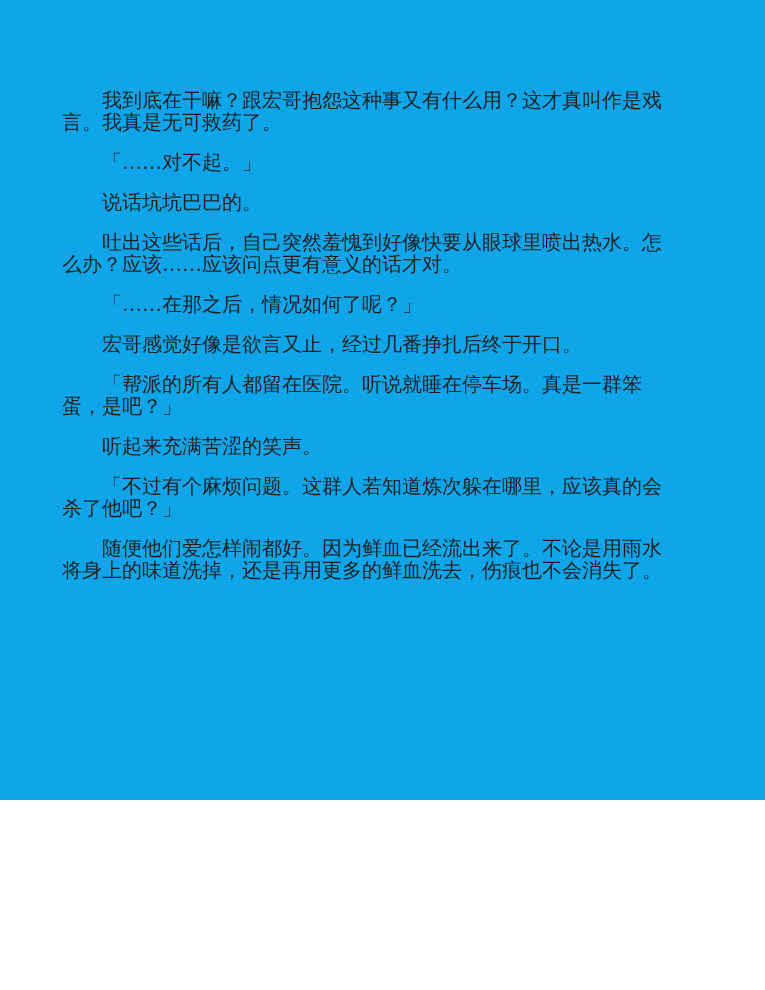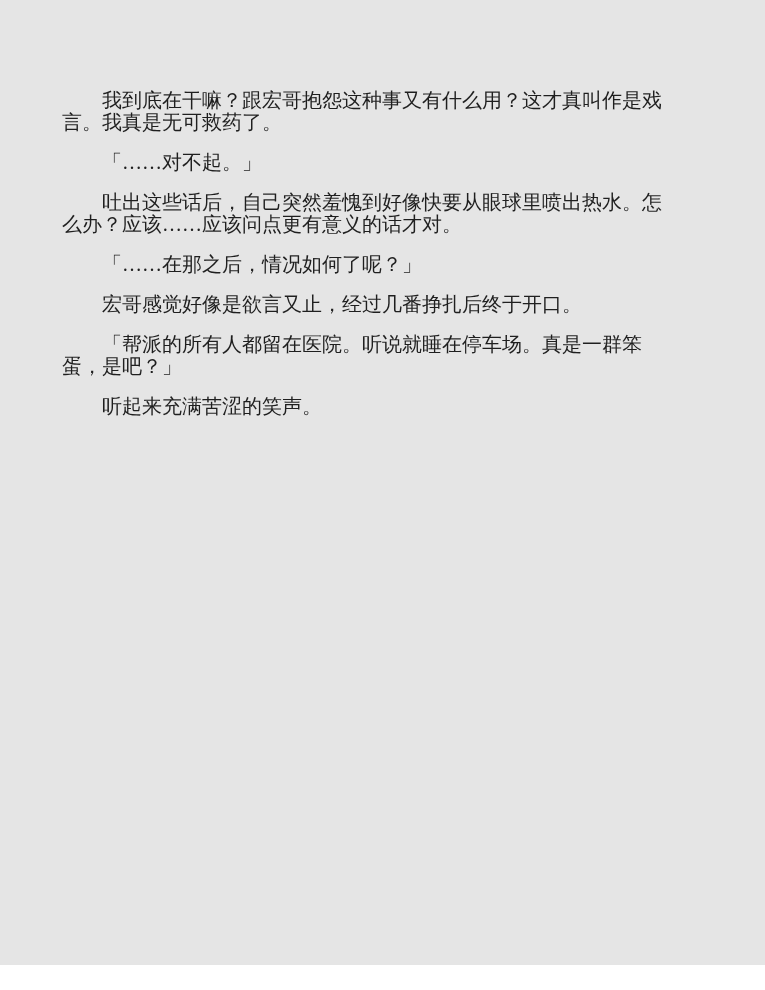--- a/index.html
+++ b/index.html
@@ -8,41 +8,44 @@
     background: #ffffff;
   }
   body {
     width: 765px;
     height: 990px;
     overflow: hidden;
   }
   .page {
     box-sizing: border-box;
     width: 765px;
-    height: 965px;
+    height: 800px;
     padding: 89px 4px 0 62px;
-    background: #e5e5e5;
+    background: #0ea5e9;
   }
   .para {
     width: 612px;
     margin: 0 0 18px 0;
     font-family: "Liberation Serif", "DejaVu Serif", serif;
     font-size: 20px;
     line-height: 22px;
     color: #1f1f1f;
     text-indent: 2em;
     text-align: left;
     word-break: normal;
     letter-spacing: 0;
   }
 </style>
 </head>
 <body>
 
 <div class="page">
   <p class="para">我到底在干嘛？跟宏哥抱怨这种事又有什么用？这才真叫作是戏言。我真是无可救药了。</p>
   <p class="para">「……对不起。」</p>
+  <p class="para">说话坑坑巴巴的。</p>
   <p class="para">吐出这些话后，自己突然羞愧到好像快要从眼球里喷出热水。怎么办？应该……应该问点更有意义的话才对。</p>
   <p class="para">「……在那之后，情况如何了呢？」</p>
   <p class="para">宏哥感觉好像是欲言又止，经过几番挣扎后终于开口。</p>
   <p class="para">「帮派的所有人都留在医院。听说就睡在停车场。真是一群笨蛋，是吧？」</p>
   <p class="para">听起来充满苦涩的笑声。</p>
+  <p class="para">「不过有个麻烦问题。这群人若知道炼次躲在哪里，应该真的会杀了他吧？」</p>
+  <p class="para">随便他们爱怎样闹都好。因为鲜血已经流出来了。不论是用雨水将身上的味道洗掉，还是再用更多的鲜血洗去，伤痕也不会消失了。</p>
 </div>
 
 </body></html>

